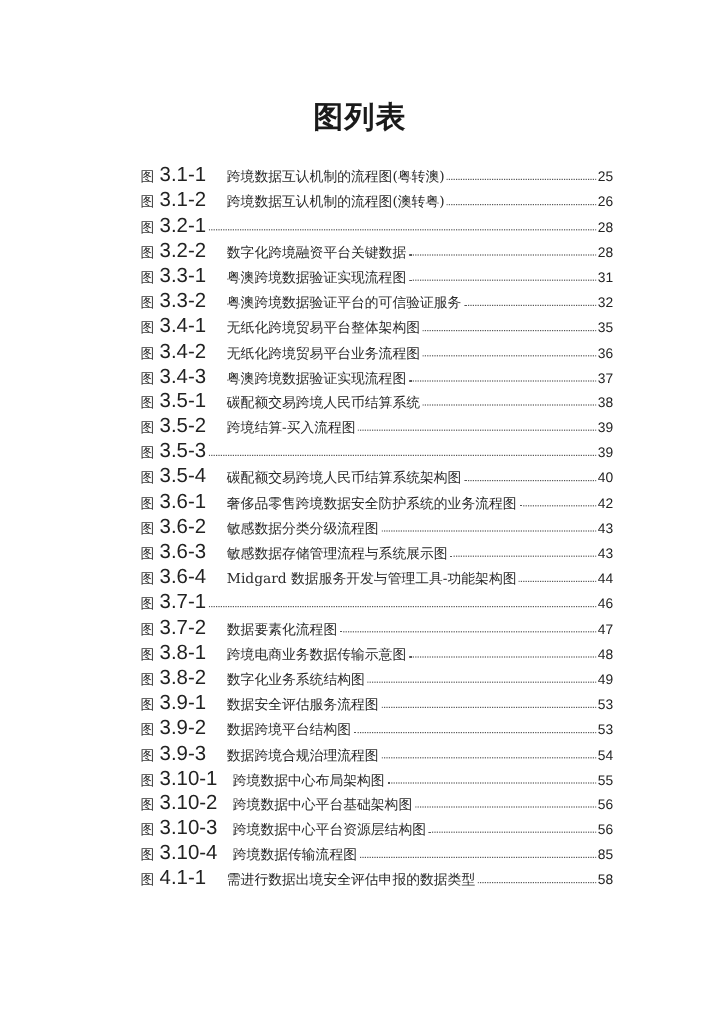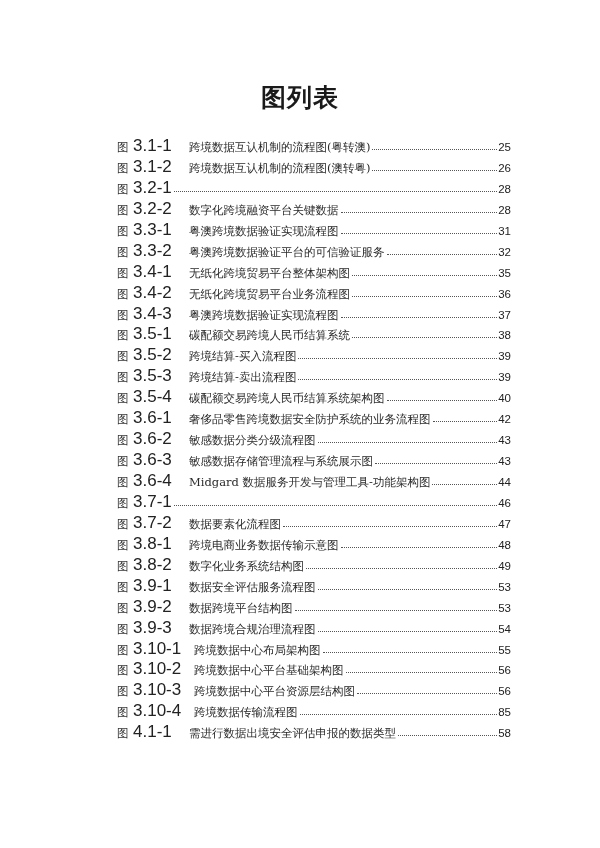--- a/index.html
+++ b/index.html
@@ -178,21 +178,20 @@
     <span class="fig-label">图</span>
     <span class="fig-num">3.5-2</span>
     <span class="fig-title">跨境结算-买入流程图</span>
     <span class="leader"></span>
     <span class="page-no">39</span>
   </div>
 
   <div class="toc-row">
     <span class="fig-label">图</span>
     <span class="fig-num">3.5-3</span>
-    <span class="fig-title">跨境结算-卖出流程图</span>
     <span class="leader"></span>
     <span class="page-no">39</span>
   </div>
 
   <div class="toc-row">
     <span class="fig-label">图</span>
     <span class="fig-num">3.5-4</span>
     <span class="fig-title">碳配额交易跨境人民币结算系统架构图</span>
     <span class="leader"></span>
     <span class="page-no">40</span>

